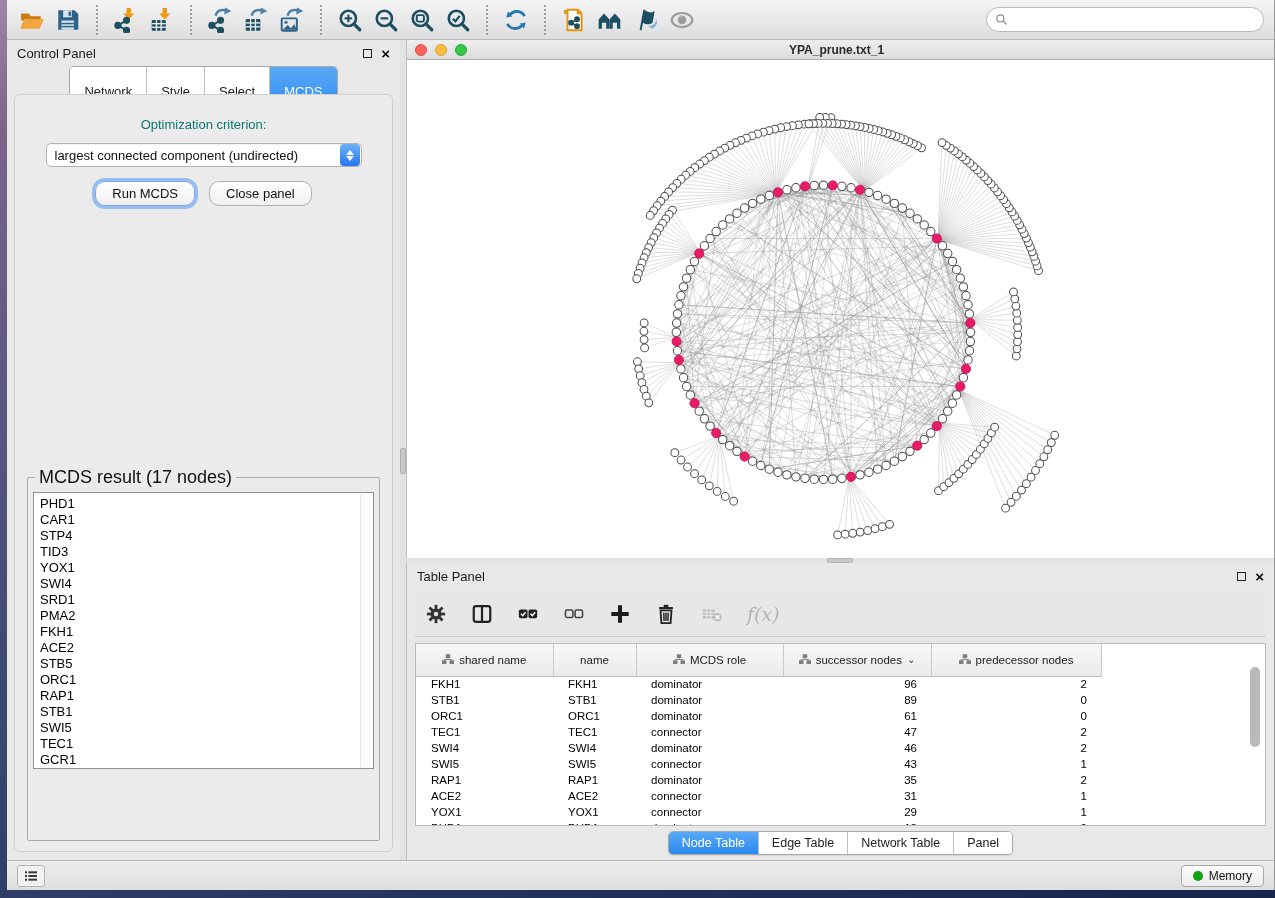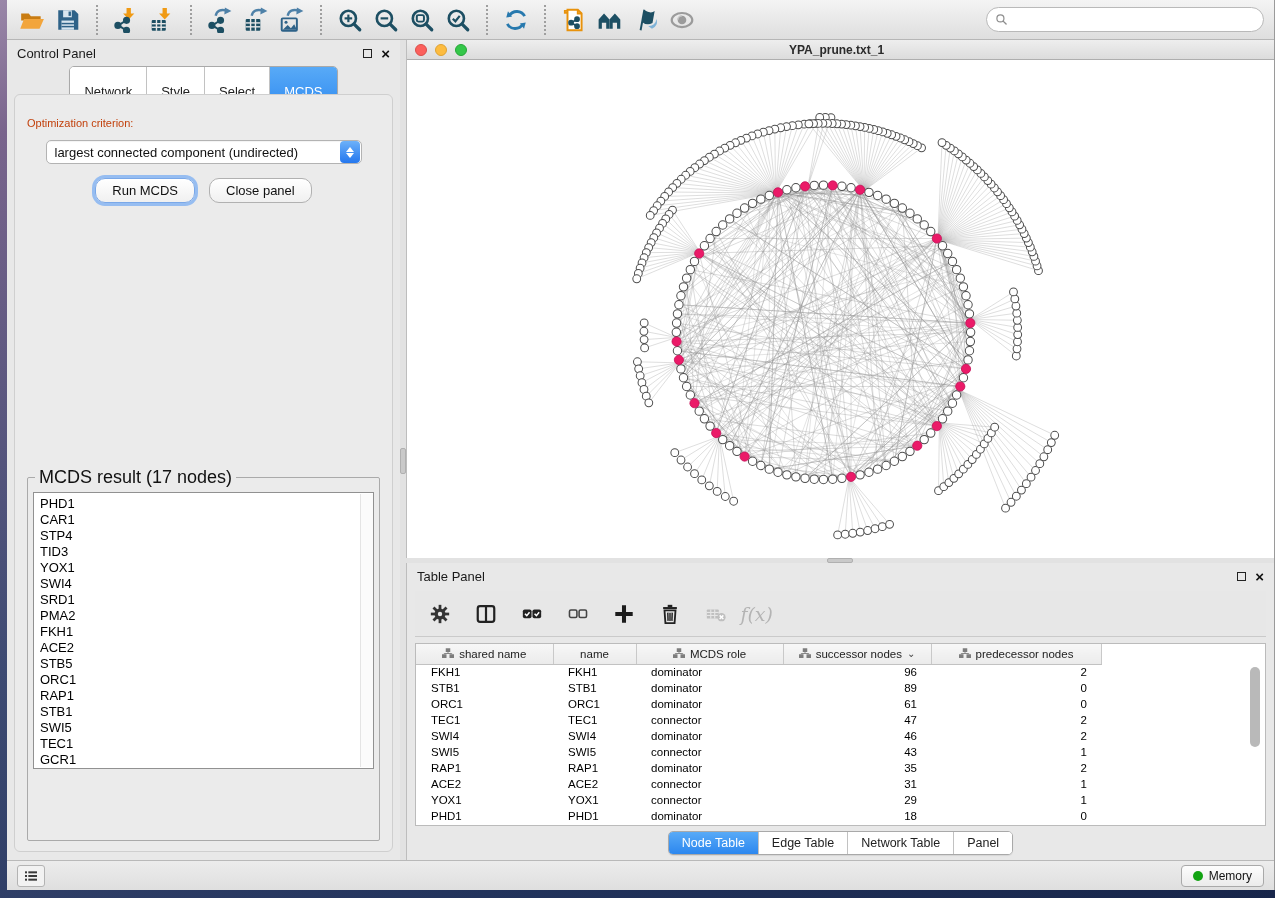--- a/index.html
+++ b/index.html
@@ -36,21 +36,21 @@
   .cp-tabs { height:28px; display:flex; justify-content:center; align-items:flex-start; }
   .tab-group { display:flex; border:1px solid #a9a9a9; border-radius:5px; overflow:hidden; background:#fff;
     box-shadow:0 1px 1px rgba(0,0,0,.08); }
   .tab { padding:17px 14px; font-size:13px; color:#222; background:#fff; border-right:1px solid #c2c2c2;
     cursor:pointer; line-height:16px; }
   .tab:last-child { border-right:none; }
   .tab.selected { background:linear-gradient(#58aaf7,#2c87ef); color:#fff; }
 
   .cp-body { flex:1; margin:0 7px 8px; background:#ebebeb; border:1px solid #cfcfcf; border-radius:6px;
     padding:14px 12px 10px; display:flex; flex-direction:column; min-height:0; }
-  .opt-label { font-size:11px; color:#c2410c; margin-top:8px; }
+  .opt-label { text-align:center; font-size:13px; color:#0f766e; margin-top:8px; }
   .opt-select { margin:11px auto 0; width:316px; height:24px; background:#fff; border:1px solid #b3b3b3;
     border-radius:5px; display:flex; align-items:center; cursor:pointer;
     box-shadow:inset 0 1px 1px rgba(0,0,0,.05); }
   .opt-select .sel-text { flex:1; font-size:13px; padding:0 8px; color:#111; white-space:nowrap; }
   .sel-stepper { width:20px; height:22px; margin:0 1px; border-radius:4px;
     background:linear-gradient(#6cb1f9,#2477ee); display:flex; flex-direction:column;
     align-items:center; justify-content:center; gap:1px; }
   .sel-stepper .tri-up { width:0; height:0; border-left:4px solid transparent; border-right:4px solid transparent;
     border-bottom:5px solid #fff; }
   .sel-stepper .tri-dn { width:0; height:0; border-left:4px solid transparent; border-right:4px solid transparent;
@@ -91,28 +91,28 @@
 
   .h-splitter { height:5px; flex:0 0 5px; background:#e2e2e2; position:relative; cursor:row-resize; }
   .h-splitter .grip { position:absolute; left:50%; top:0; width:26px; height:5px; margin-left:-13px;
     background:#c9c9c9; border:1px solid #b0b0b0; border-radius:2px; }
 
   
   .table-panel { flex:1; background:#e8e8e8; display:flex; flex-direction:column;
     border-left:1px solid #bdbdbd; min-height:0; }
   .tp-toolbar { height:46px; flex:0 0 46px; margin:2px 8px 0; background:#e7e7e7;
     border-bottom:1px solid #cacaca; display:flex; align-items:center; gap:20px; padding:0 10px; }
-  .tp-btn { width:26px; height:26px; display:flex; align-items:center; justify-content:flex-end; cursor:pointer; }
+  .tp-btn { width:26px; height:26px; display:flex; align-items:center; justify-content:flex-start; cursor:pointer; }
   .tp-btn svg { width:22px; height:22px; }
   .fx-label { font-size:19px; color:#b4b4b4; font-family:"DejaVu Serif",serif; font-style:italic; }
 
   .tp-table-wrap { margin:6px 8px 0; flex:1; background:#fff; border:1px solid #bbb; position:relative;
     overflow:hidden; min-height:0; }
   table.node-table { border-collapse:collapse; table-layout:fixed; }
-  .node-table th { height:20px; background:linear-gradient(#f7f7f7,#ebebeb); border-right:1px solid #c9c9c9;
+  .node-table th { height:32px; background:linear-gradient(#f7f7f7,#ebebeb); border-right:1px solid #c9c9c9;
     border-bottom:1px solid #c2c2c2; font-size:11.5px; font-weight:normal; color:#222; white-space:nowrap;
     overflow:hidden; }
   .th-inner { display:flex; align-items:center; justify-content:center; gap:5px; padding:0 4px; }
   .th-inner svg { width:12px; height:11px; flex:0 0 12px; }
   .sort-chevron { font-size:10px; color:#444; }
   .node-table td { height:16px; font-size:11.5px; color:#000; white-space:nowrap; overflow:hidden;
     padding:0 4px 0 15px; }
   .node-table td.num { text-align:right; padding:0 14px 0 4px; }
   .node-table tr { cursor:default; }
   .tp-vscroll { position:absolute; top:21px; right:4px; bottom:4px; width:12px; }

